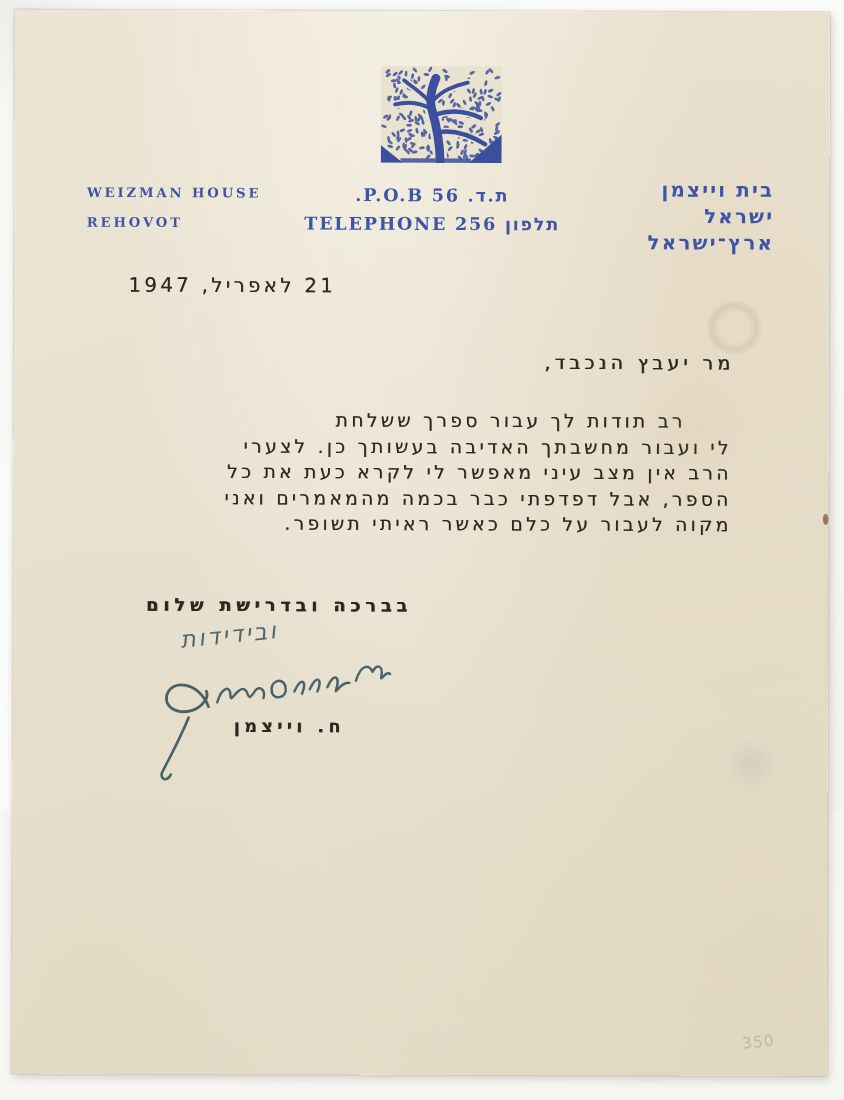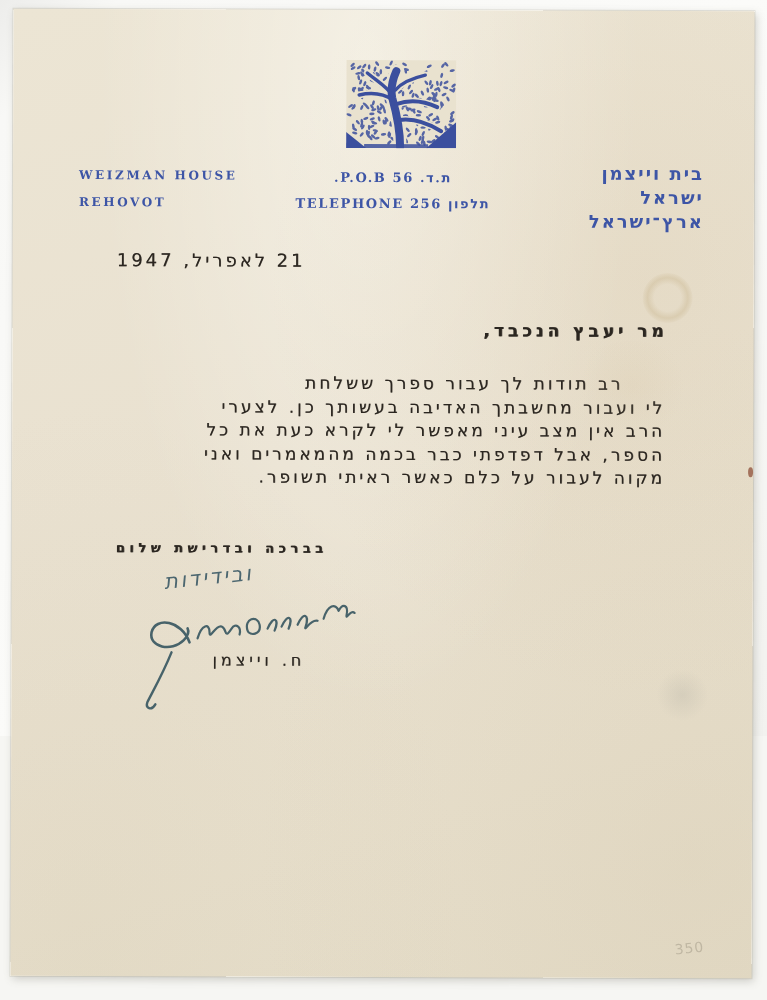--- a/index.html
+++ b/index.html
@@ -22,31 +22,31 @@
       radial-gradient(ellipse at 10% 95%, rgba(208,196,168,.18), transparent 40%),
       linear-gradient(163deg,#ece5d4 0%,#e9e1d0 45%,#e7dfcc 78%,#e4dcc8 100%);
     box-shadow:0 0 0 1px rgba(170,165,150,.30), 2px 3px 9px rgba(110,105,92,.30);
   }
   .abs{position:absolute;}
   
   .blue{color:#3d55a6;}
   .lh-serif{font-family:"DejaVu Serif","DejaVu Sans",serif;font-weight:bold;}
   .lh-en{left:66px;top:155px;font-size:12px;letter-spacing:2.6px;line-height:23px;}
   .lh-en .first{margin-bottom:4px;}
-  .lh-center{left:260px;top:155px;width:240px;text-align:center;font-size:13px;letter-spacing:1.6px;line-height:26px;}
+  .lh-center{left:260px;top:155px;width:240px;text-align:center;font-size:16px;letter-spacing:1.6px;line-height:26px;}
   .lh-he{right:50px;top:151px;text-align:right;font-size:18px;letter-spacing:2px;line-height:24px;font-weight:bold;}
   
   .tw{color:#2b2620;font-size:17px;letter-spacing:3px;text-shadow:.4px 0 0 rgba(43,38,32,.55);}
   .date{left:104px;top:240px;font-size:18px;}
-  .salutation{right:86px;top:310px;font-weight:bold;letter-spacing:4px;text-shadow:.7px 0 0 rgba(43,38,32,.8);}
+  .salutation{right:86px;top:310px;font-weight:normal;letter-spacing:4px;text-shadow:.7px 0 0 rgba(43,38,32,.8);}
   .body-par{right:88px;top:362px;width:524px;direction:rtl;text-align:right;line-height:23.5px;}
   .body-par .line:first-child{text-indent:42px;}
   .thanks{right:316px;top:493px;}
-  .closing{left:104px;top:531px;font-weight:bold;letter-spacing:4.5px;font-size:13px;text-shadow:.6px 0 0 rgba(43,38,32,.8);}
-  .typed-name{left:201px;top:641px;font-weight:normal;letter-spacing:4px;font-size:16px;}
+  .closing{left:121px;top:531px;font-weight:bold;letter-spacing:4.5px;font-size:16px;text-shadow:.6px 0 0 rgba(43,38,32,.8);}
+  .typed-name{left:201px;top:641px;font-weight:bold;letter-spacing:4px;font-size:16px;}
   
   .hand{
     left:152px;top:556px;font-size:21px;font-style:italic;letter-spacing:2.5px;
     color:#3c5a66;transform:rotate(-6deg);opacity:.9;direction:rtl;
   }
   .sig-svg{left:100px;top:581px;width:250px;height:132px;}
   
   .stain-ring{left:630px;top:262px;width:50px;height:50px;border-radius:50%;
     background:radial-gradient(circle, rgba(222,208,178,0) 38%, rgba(199,180,140,.38) 57%, rgba(199,180,140,0) 74%);}
   .stain-blob{left:644px;top:657px;width:54px;height:54px;border-radius:50%;

